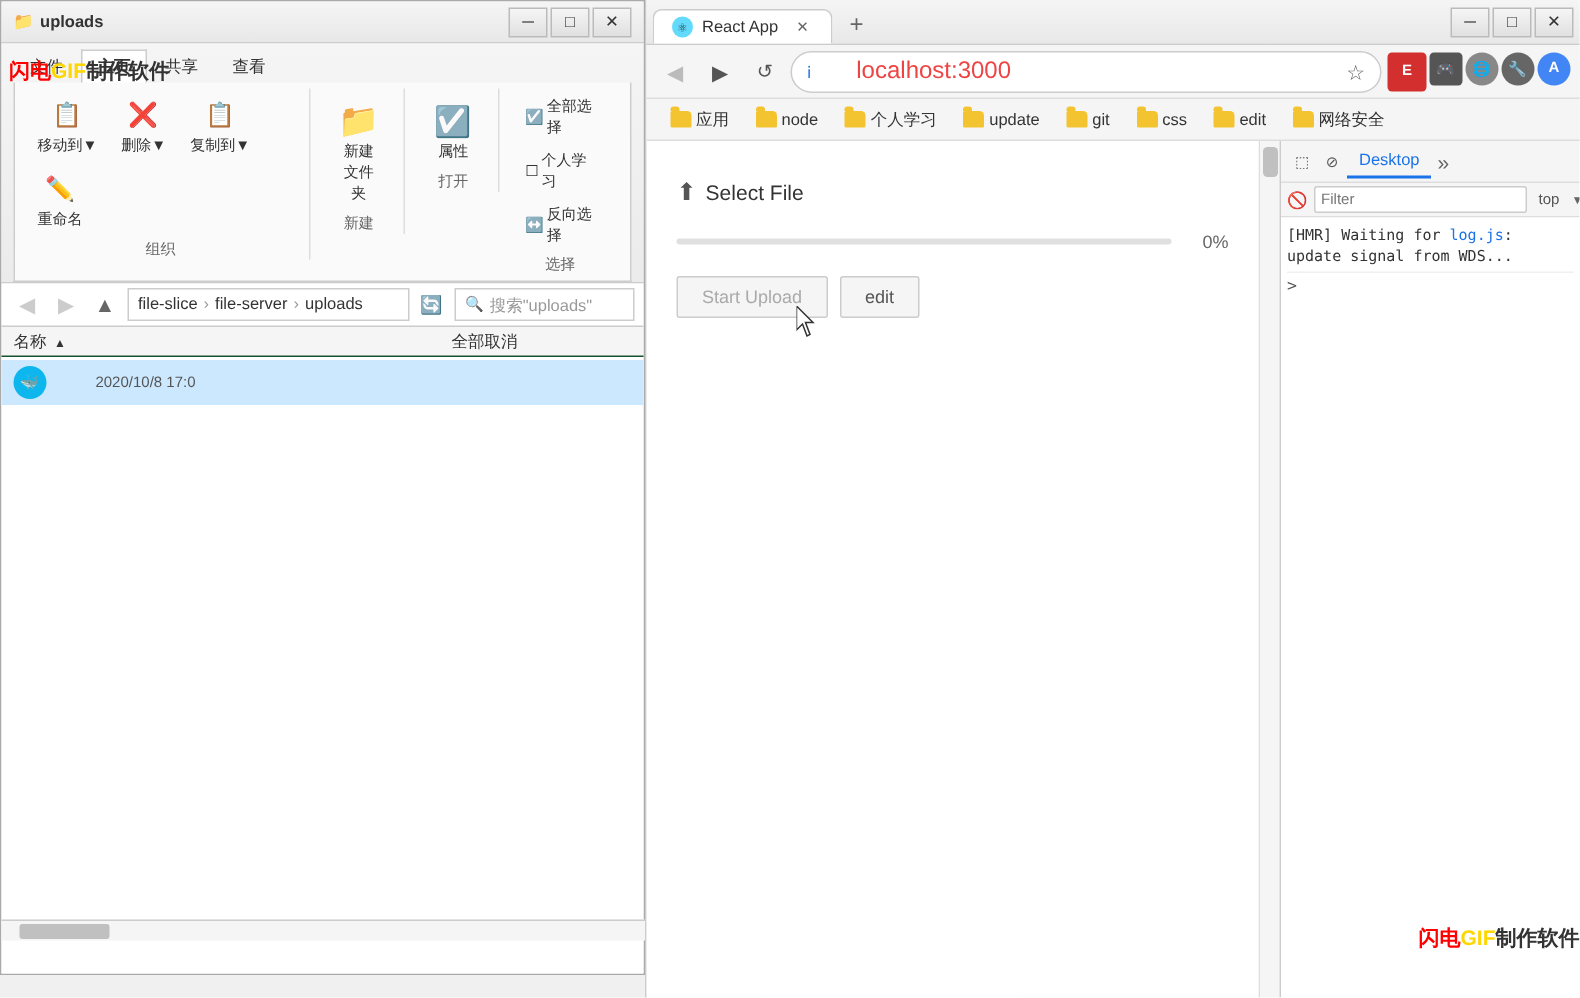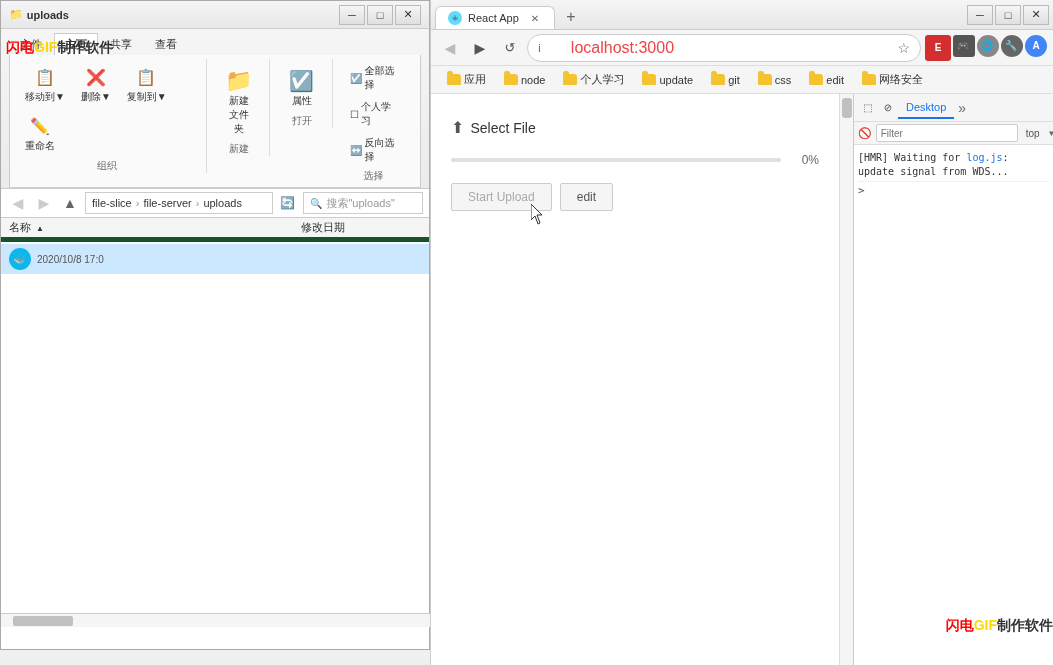--- a/index.html
+++ b/index.html
@@ -217,21 +217,21 @@
       gap: 4px;
       color: #999;
     }
 
     .search-icon-small { font-size: 10px; }
 
     
     .column-headers {
       display: flex;
       background: #f5f5f5;
-      border-bottom: 5px solid #14532d;
+      border-bottom: 1px solid #14532d;
       padding: 2px 8px;
       font-size: 11px;
       color: #333;
     }
 
     .col-name { flex: 1; }
     .col-date { width: 120px; text-align: left; }
 
     .header-sort-indicator { font-size: 8px; margin-left: 2px; }
 
@@ -246,21 +246,21 @@
     .file-item {
       display: flex;
       align-items: center;
       padding: 4px 8px;
       gap: 6px;
       cursor: pointer;
       font-size: 11px;
     }
     .file-item.selected { background: #cce8ff; }
     .file-name { flex: 1; color: #333; }
-    .file-date { width: 120px; color: #555; font-size: 10px; }
+    .file-date { width: 120px; color: #555; font-size: 10px; text-align: center; }
 
     
     .docker-icon {
       width: 22px;
       height: 22px;
       background: #0db7ed;
       border-radius: 50%;
       display: flex;
       align-items: center;
       justify-content: center;
@@ -819,21 +819,21 @@
       <span class="search-icon-small">🔍</span>
       <span>搜索"uploads"</span>
     </div>
   </div>
 
   <div class="column-headers">
     <div class="col-name">
       <span>名称</span>
       <span class="header-sort-indicator">▲</span>
     </div>
-    <div class="col-date">修改日期</div>
+    <div class="col-date">全部取消</div>
   </div>
 
   <div class="file-list">
     <div class="file-item selected">
       <div class="docker-icon">🐳</div>
       <span class="file-date">2020/10/8 17:0</span>
     </div>
   </div>
 
   <div class="taskbar-scrollbar">

